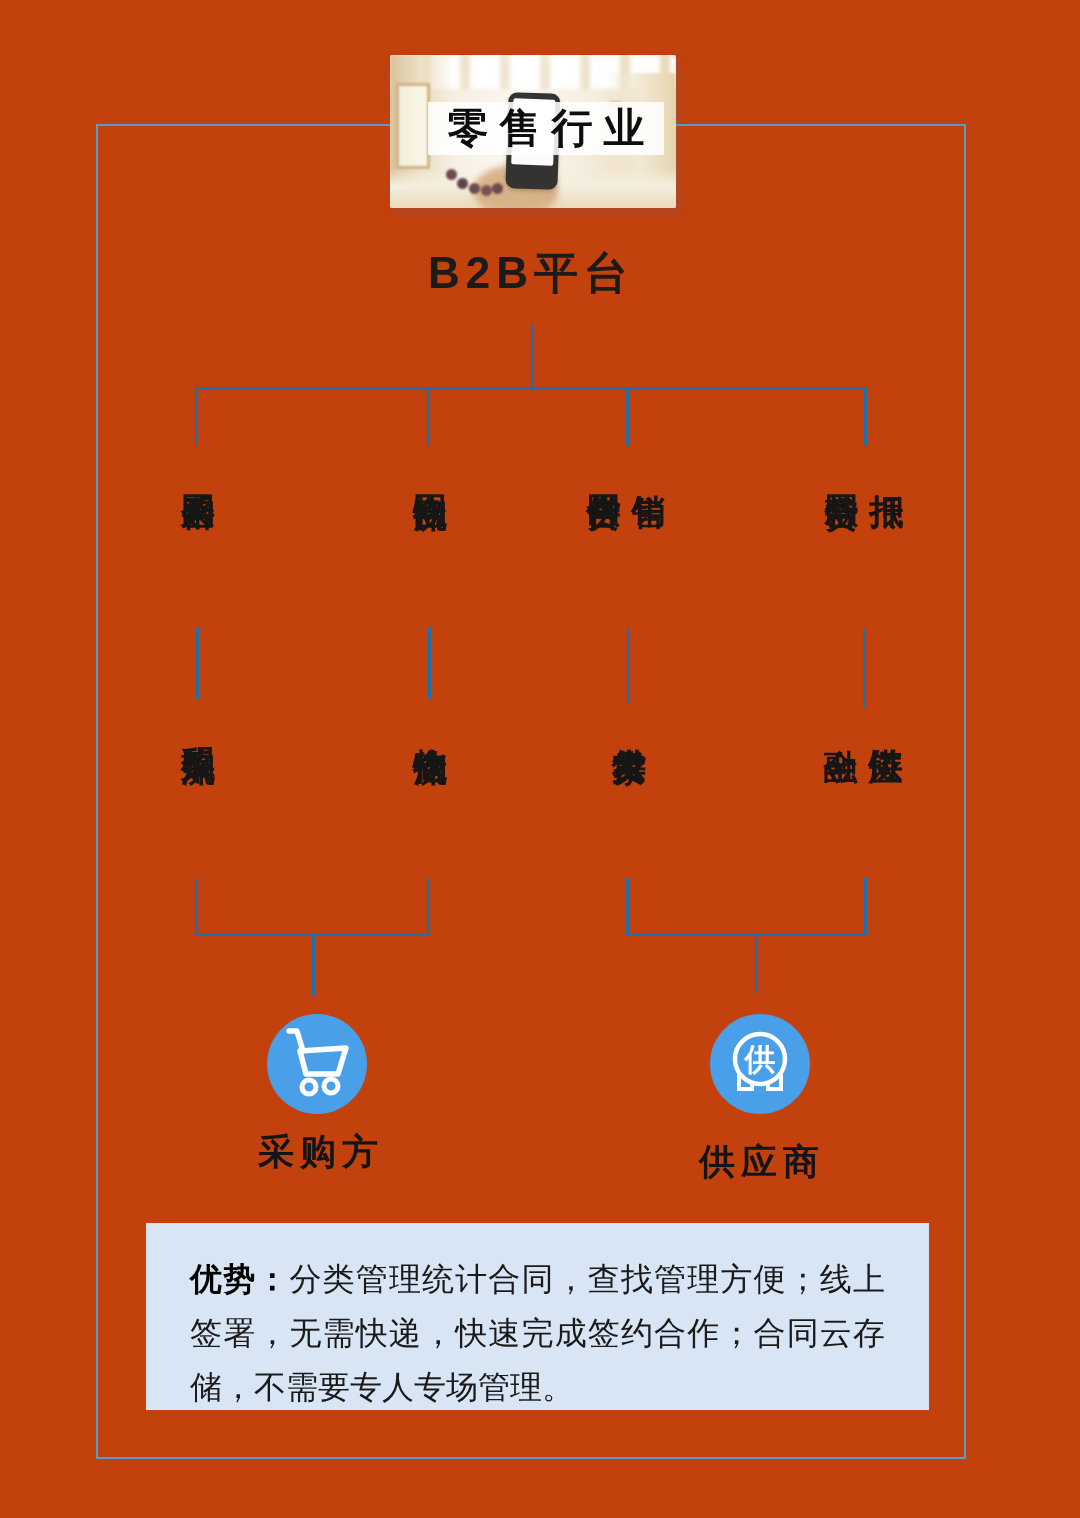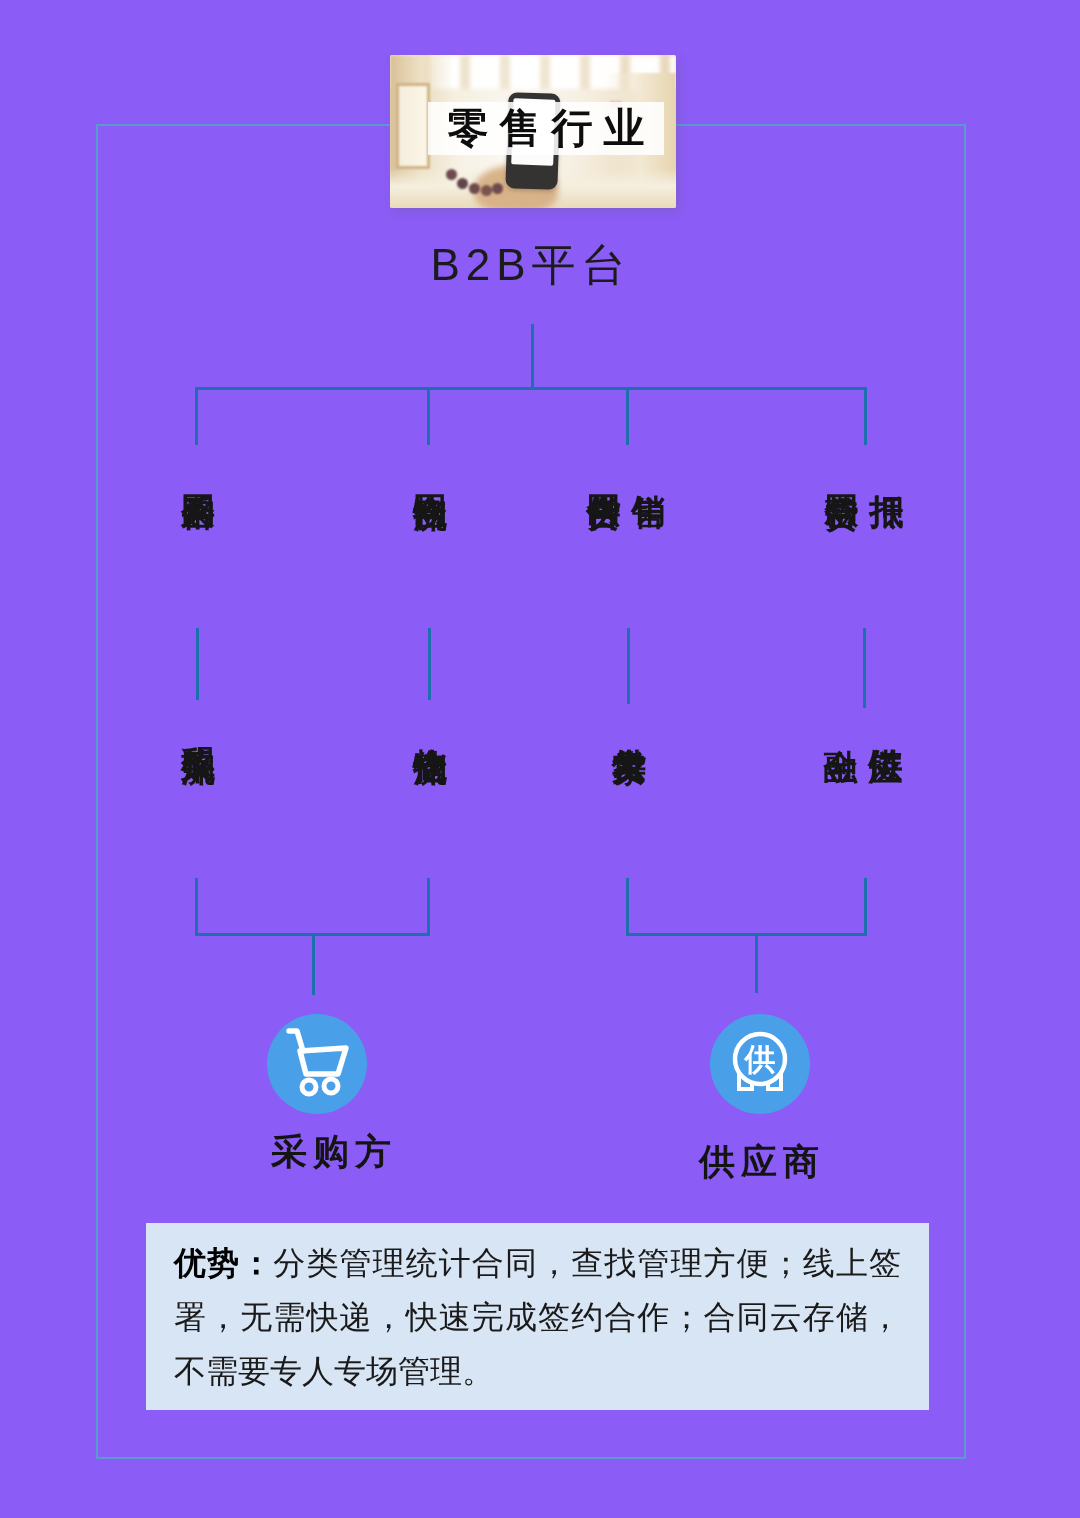--- a/index.html
+++ b/index.html
@@ -1,21 +1,21 @@
 <!DOCTYPE html>
 <html style="--line: #1d6fae; --frame: #589bd1; --icon-bg: #4aa0e8; --box-bg: #d8e5f4; --title-text: #0d0d0d;"><head>
 <meta charset="utf-8">
 <style>
   :root{
     --line:#1d6fae; --frame:#589bd1; --icon-bg:#4aa0e8; --box-bg:#d8e5f4; --title-text:#0d0d0d;
   }
   *{box-sizing:border-box;}
   html,body{margin:0;padding:0;background:#ffffff;}
   body{font-family:"Liberation Sans","DejaVu Sans",sans-serif;}
-  .page{position:relative;width:1080px;height:1518px;background:#8b5cf6;overflow:hidden;padding-left:26px;}
+  .page{position:relative;width:1080px;height:1518px;background:#c2410c;overflow:hidden;padding-left:26px;}
 
   
   .frame{position:absolute;left:96px;top:124px;width:870px;height:1335px;border:2px solid var(--frame,#589bd1);}
 
   
   .photo{position:absolute;left:390px;top:55px;width:286px;height:153px;overflow:hidden;border-radius:2px;
          background:linear-gradient(100deg,#e7d6b8 0%,#f5eedf 20%,#fbf8f1 45%,#f6efe1 65%,#ead9bb 90%,#e2cfae 100%);
          box-shadow:3px 4px 8px rgba(110,100,140,.30);}
   .ph-ceiling{position:absolute;left:0;right:0;top:0;height:34px;
          background:repeating-linear-gradient(90deg,rgba(255,255,255,.95) 0 30px,rgba(230,216,186,.55) 30px 40px);filter:blur(2px);}
@@ -34,40 +34,40 @@
   .ph-beads{position:absolute;left:56px;top:114px;width:11px;height:11px;background:#6d4a4e;border-radius:50%;
          box-shadow:11px 9px 0 #5f4449,23px 14px 0 #6d4a4e,35px 16px 0 #7a534e,46px 14px 0 #6d4a4e;filter:blur(1px);}
   .ph-phone{position:absolute;left:117px;top:38px;width:52px;height:96px;background:#343331;border-radius:9px;
          transform:rotate(2deg);box-shadow:0 2px 4px rgba(80,60,40,.3);}
   .ph-screen{position:absolute;left:5px;top:6px;right:5px;bottom:24px;background:#fcfcfa;border-radius:2px;}
   .ph-strip{position:absolute;left:38px;top:47px;width:236px;height:53px;background:rgba(255,255,255,.87);
          display:flex;align-items:center;justify-content:center;}
   .banner-title{font-size:41px;font-weight:700;color:var(--title-text,#0d0d0d);letter-spacing:11px;margin-right:-11px;white-space:nowrap;}
 
   
-  .platform{position:absolute;left:96px;top:236px;width:870px;text-align:center;
-         font-size:44px;font-weight:400;color:#1b1b1b;letter-spacing:6px;}
+  .platform{position:absolute;left:96px;top:244px;width:870px;text-align:center;
+         font-size:44px;font-weight:700;color:#1b1b1b;letter-spacing:6px;}
 
   
   .ln{position:absolute;background:var(--line,#1d6fae);}
 
   
   .vlabel{position:absolute;writing-mode:vertical-rl;text-orientation:upright;transform:translateX(-50%);
          font-size:34px;font-weight:700;color:#161616;line-height:45px;letter-spacing:0;}
   .vlabel div{margin:0;}
 
   
   .actor-icon{position:absolute;width:100px;height:100px;border-radius:50%;background:var(--icon-bg,#4aa0e8);}
   .actor-icon svg{display:block;width:100px;height:100px;}
   .actor-label{position:absolute;transform:translateX(-50%);font-size:36px;font-weight:700;color:#141414;
          letter-spacing:6px;margin-right:-6px;white-space:nowrap;}
 
   
   .advantage{position:absolute;left:146px;top:1223px;width:783px;height:187px;background:var(--box-bg,#d8e5f4);}
-  .advantage p{margin:0;padding:13px 28px 0 28px;font-size:32px;line-height:54px;color:#1a1a1a;
+  .advantage p{margin:16px;padding:13px 28px 0 28px;font-size:32px;line-height:54px;color:#1a1a1a;
          text-align:justify;font-weight:500;}
   .advantage strong{font-weight:800;color:#000;}
 </style>
 </head>
 <body>
 
 <div class="page">
 
   <div class="frame"></div>
 
@@ -143,21 +143,21 @@
   <div class="ln" style="left:755px;top:933px;width:3px;height:60px;"></div>
 
   <div class="actor-icon" style="left:267px;top:1014px;">
     <svg viewBox="0 0 100 100">
       <path d="M22 17 h8 l6 20" fill="none" stroke="#ffffff" stroke-width="5.5" stroke-linecap="round" stroke-linejoin="round"></path>
       <path d="M33 37 L79 34 L71 60 L39 60 Z" fill="none" stroke="#ffffff" stroke-width="5.5" stroke-linejoin="round"></path>
       <circle cx="42" cy="73" r="7" fill="none" stroke="#ffffff" stroke-width="5"></circle>
       <circle cx="64" cy="72" r="7" fill="none" stroke="#ffffff" stroke-width="5"></circle>
     </svg>
   </div>
-  <div class="actor-label" style="left:321px;top:1128px;margin-left:13px;">采购方</div>
+  <div class="actor-label" style="left:321px;top:1128px;">采购方</div>
 
   <div class="actor-icon" style="left:710px;top:1014px;">
     <svg viewBox="0 0 100 100">
       <rect x="29" y="61" width="13" height="14" fill="none" stroke="#ffffff" stroke-width="4"></rect>
       <rect x="58" y="61" width="13" height="14" fill="none" stroke="#ffffff" stroke-width="4"></rect>
       <circle cx="50" cy="45" r="25" fill="var(--icon-bg,#4aa0e8)" stroke="#ffffff" stroke-width="4.5"></circle>
       <text x="50" y="56" text-anchor="middle" font-size="31" font-weight="700" fill="#ffffff">供</text>
     </svg>
   </div>
   <div class="actor-label" style="left:762px;top:1128px;margin-top:10px;">供应商</div>

